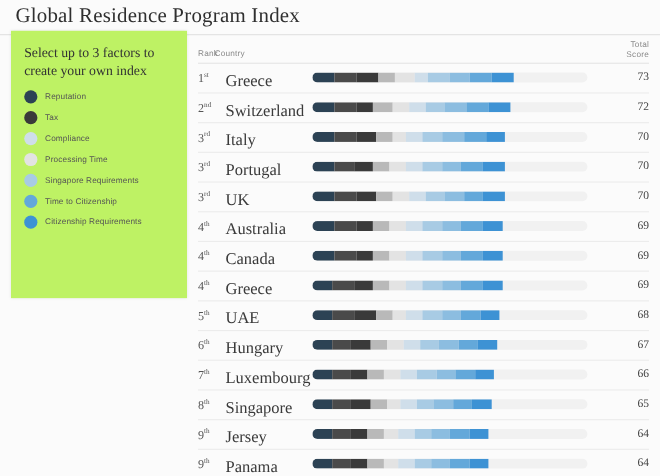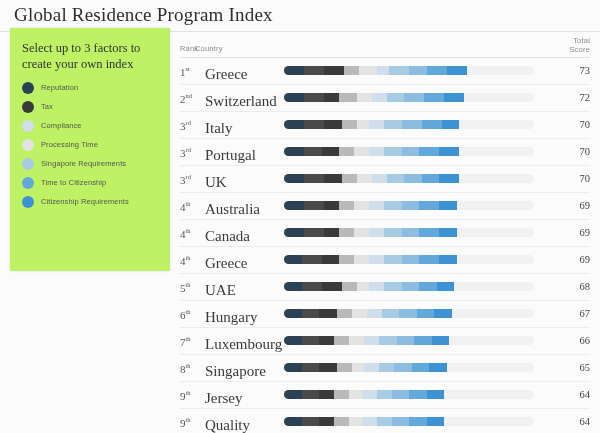--- a/index.html
+++ b/index.html
@@ -429,21 +429,21 @@
             <div class="seg" style="width: 15px; background: rgb(207, 222, 234);"></div>
             <div class="seg" style="width: 15px; background: rgb(168, 203, 228);"></div>
             <div class="seg" style="width: 17.5px; background: rgb(140, 189, 224);"></div>
             <div class="seg" style="width: 17.5px; background: rgb(99, 168, 218);"></div>
             <div class="seg" style="width: 17.5px; background: rgb(61, 146, 212);"></div>
           </div>
           <div class="score">64</div>
         </div>
         <div class="row">
           <div class="rank"><span>9</span><sup>th</sup></div>
-          <div class="country">Quality</div>
+          <div class="country">Panama</div>
           <div class="bar">
             <div class="seg" style="width: 17.5px; background: rgb(44, 66, 84);"></div>
             <div class="seg" style="width: 17.5px; background: rgb(74, 74, 74);"></div>
             <div class="seg" style="width: 15px; background: rgb(58, 58, 58);"></div>
             <div class="seg" style="width: 15px; background: rgb(185, 185, 185);"></div>
             <div class="seg" style="width: 12.5px; background: rgb(227, 227, 227);"></div>
             <div class="seg" style="width: 15px; background: rgb(207, 222, 234);"></div>
             <div class="seg" style="width: 15px; background: rgb(168, 203, 228);"></div>
             <div class="seg" style="width: 17.5px; background: rgb(140, 189, 224);"></div>
             <div class="seg" style="width: 17.5px; background: rgb(99, 168, 218);"></div>

